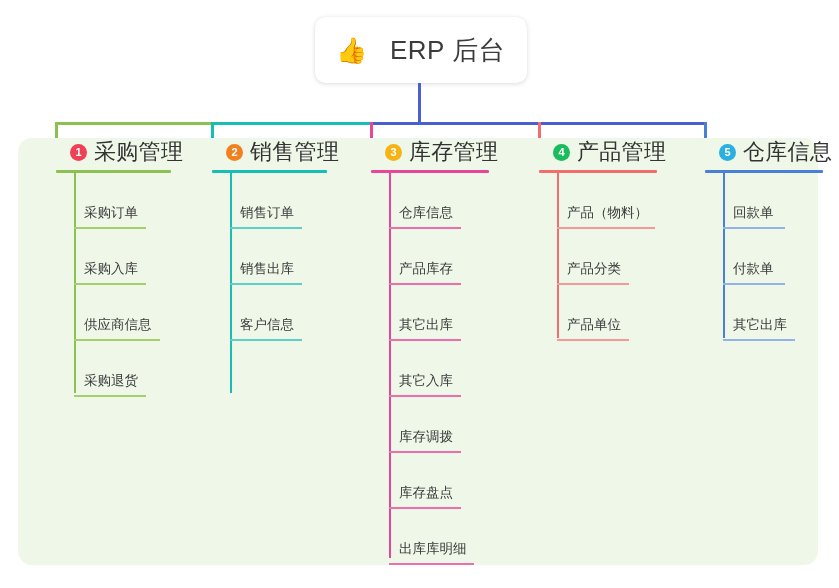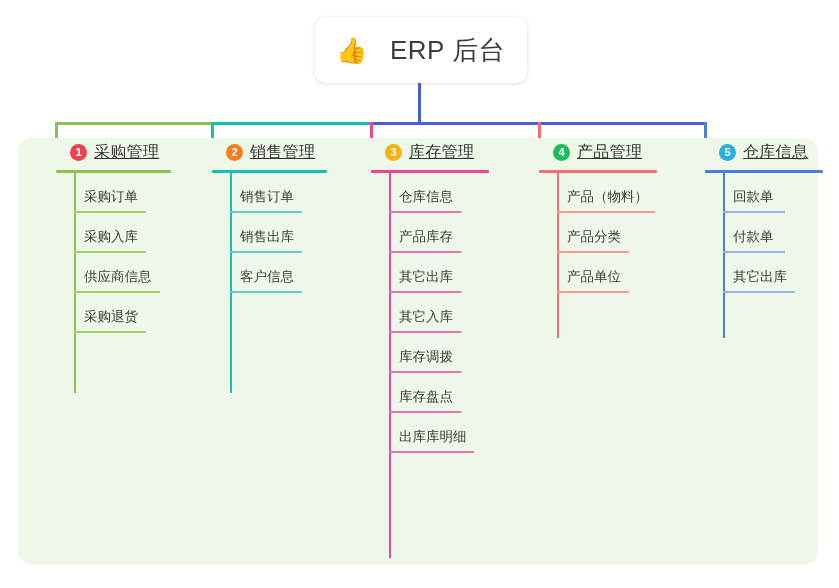--- a/index.html
+++ b/index.html
@@ -79,44 +79,43 @@
     height: 17px;
     border-radius: 50%;
     color: #ffffff;
     font-size: 11px;
     line-height: 17px;
     text-align: center;
     font-weight: bold;
     flex: none;
   }
   .col-title {
-    font-size: 16px;
+    font-size: 22px;
     color: #333333;
     white-space: nowrap;
     letter-spacing: 0.3px;
-    text-decoration: underline;
   }
   .col-underline {
     height: 3px;
     border-radius: 1px;
     margin-top: 4px;
   }
 
   
   .spine {
     position: absolute;
     width: 2px;
     left: 26px;
   }
 
   
   .items { position: relative; padding-top: 0px; }
   .item {
     position: relative;
-    height: 40px;
+    height: 56px;
   }
   .item-label {
     position: absolute;
     left: 36px;
     bottom: 7px;
     font-size: 13.5px;
     color: #3a3a3a;
     white-space: nowrap;
   }
   .item-underline {

